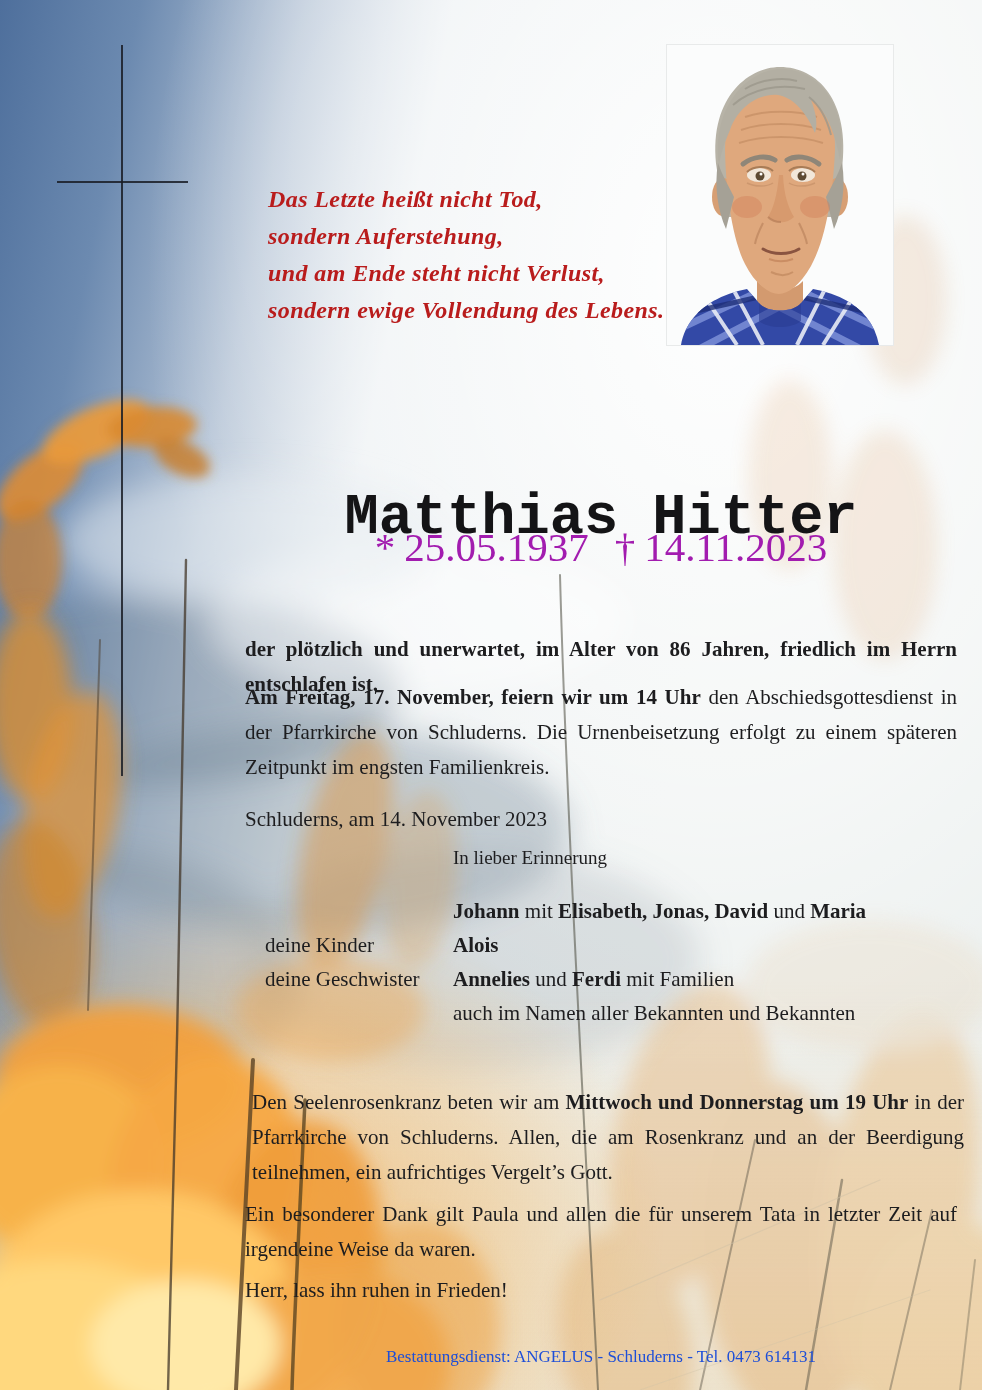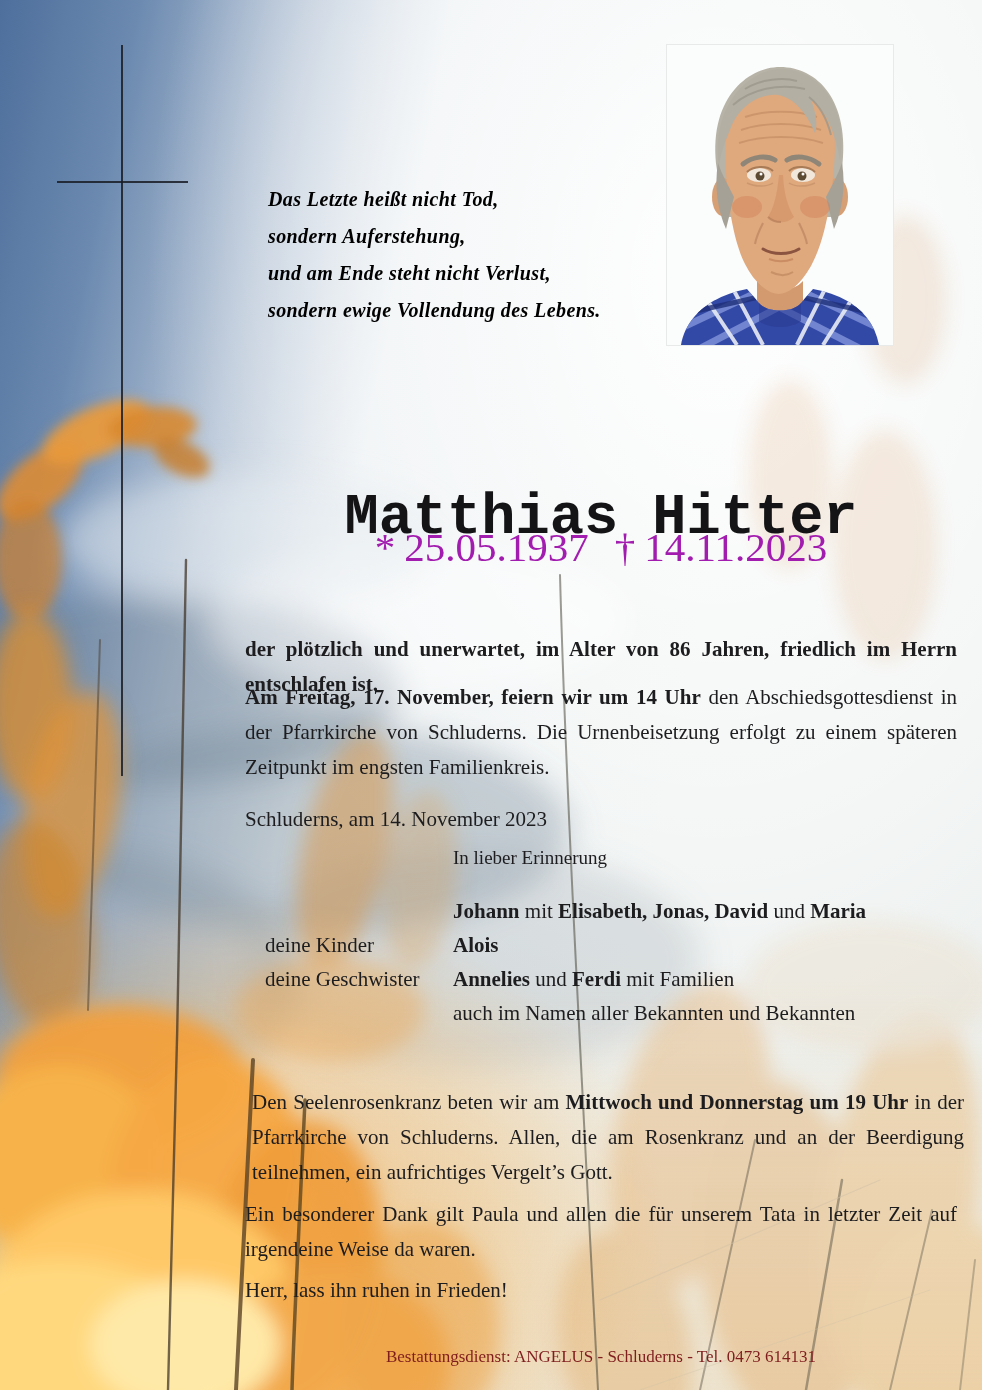--- a/index.html
+++ b/index.html
@@ -9,40 +9,40 @@
   }
   .bg{position:absolute; left:0; top:0; width:982px; height:1390px;}
   
   .cross-v{position:absolute; left:121px; top:45px; width:2px; height:731px; background:rgba(25,28,36,.85);}
   .cross-h{position:absolute; left:57px; top:181px; width:131px; height:2px; background:rgba(25,28,36,.85);}
   
   .photo{position:absolute; left:667px; top:45px; width:226px; height:300px; background:#fbfcfc; outline:1px solid #e8eaea;}
   .photo svg{display:block;}
   
   .quote{position:absolute; left:268px; top:181px; font-style:italic; font-weight:600;
-         font-size:20px; line-height:37px; color:#000000; letter-spacing:.4px;}
+         font-size:24px; line-height:37px; color:#b91c1c; letter-spacing:.4px;}
   
   .blk{position:absolute; left:245px; width:712px; font-size:21px; line-height:35px;}
   .just{text-align:justify; text-align-last:left;}
   .intro{top:376px;}
   .name{top:448px; text-align:center; font-size:57px; line-height:64px; font-weight:700;
         font-family:Liberation Mono, monospace; color:#141416;}
   .dates{top:527px; text-align:center; font-size:41px; line-height:40px; color:#a21caf;}
   .dates .sym{margin-right:9px;}
   .dates .gap{display:inline-block; width:26px;}
   .deathnote{top:611px;font-weight:bold;}
   .service{top:659px;}
   .dateline{top:781px;}
   .rem-heading{position:absolute; left:453px; top:843px; font-size:19px; line-height:30px;}
   .rows{position:absolute; left:265px; top:894px; width:692px; font-size:21px;}
   .row{display:grid; grid-template-columns:188px 1fr; height:34px; line-height:34px;}
   .rosary{top:1064px;margin-left:7px;}
   .thanks{top:1176px;}
   .closing{top:1252px;}
-  .footer{top:1328px; text-align:center; font-size:17px; line-height:24px; color:#7f1d1d;}
+  .footer{top:1328px; text-align:center; font-size:17px; line-height:24px; color:#1d4ed8;}
   .b{font-weight:700;}
 </style>
 </head>
 <body>
 
 <div class="page">
 
   <svg class="bg" width="982" height="1390" viewBox="0 0 982 1390" preserveAspectRatio="none" aria-hidden="true">
     <defs>
       <linearGradient id="sky" x1="0" y1="0" x2="0.78" y2="0.22">

